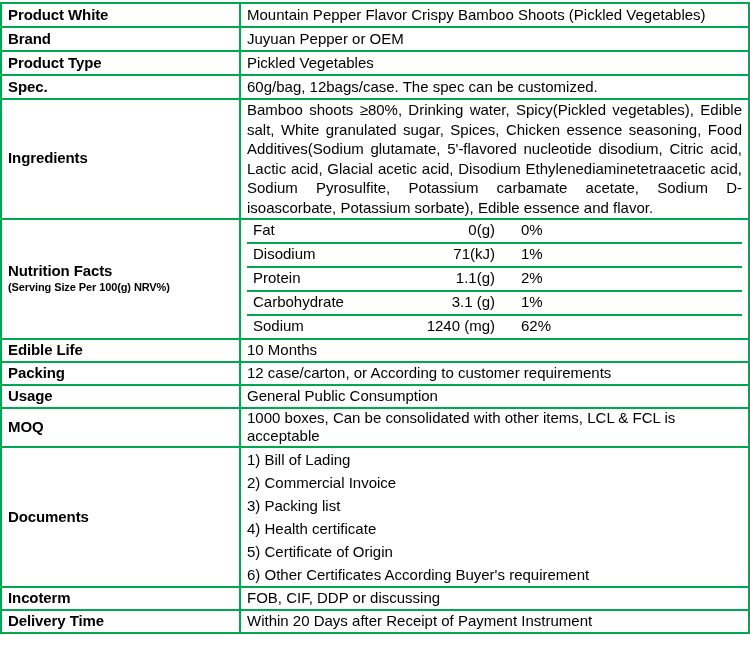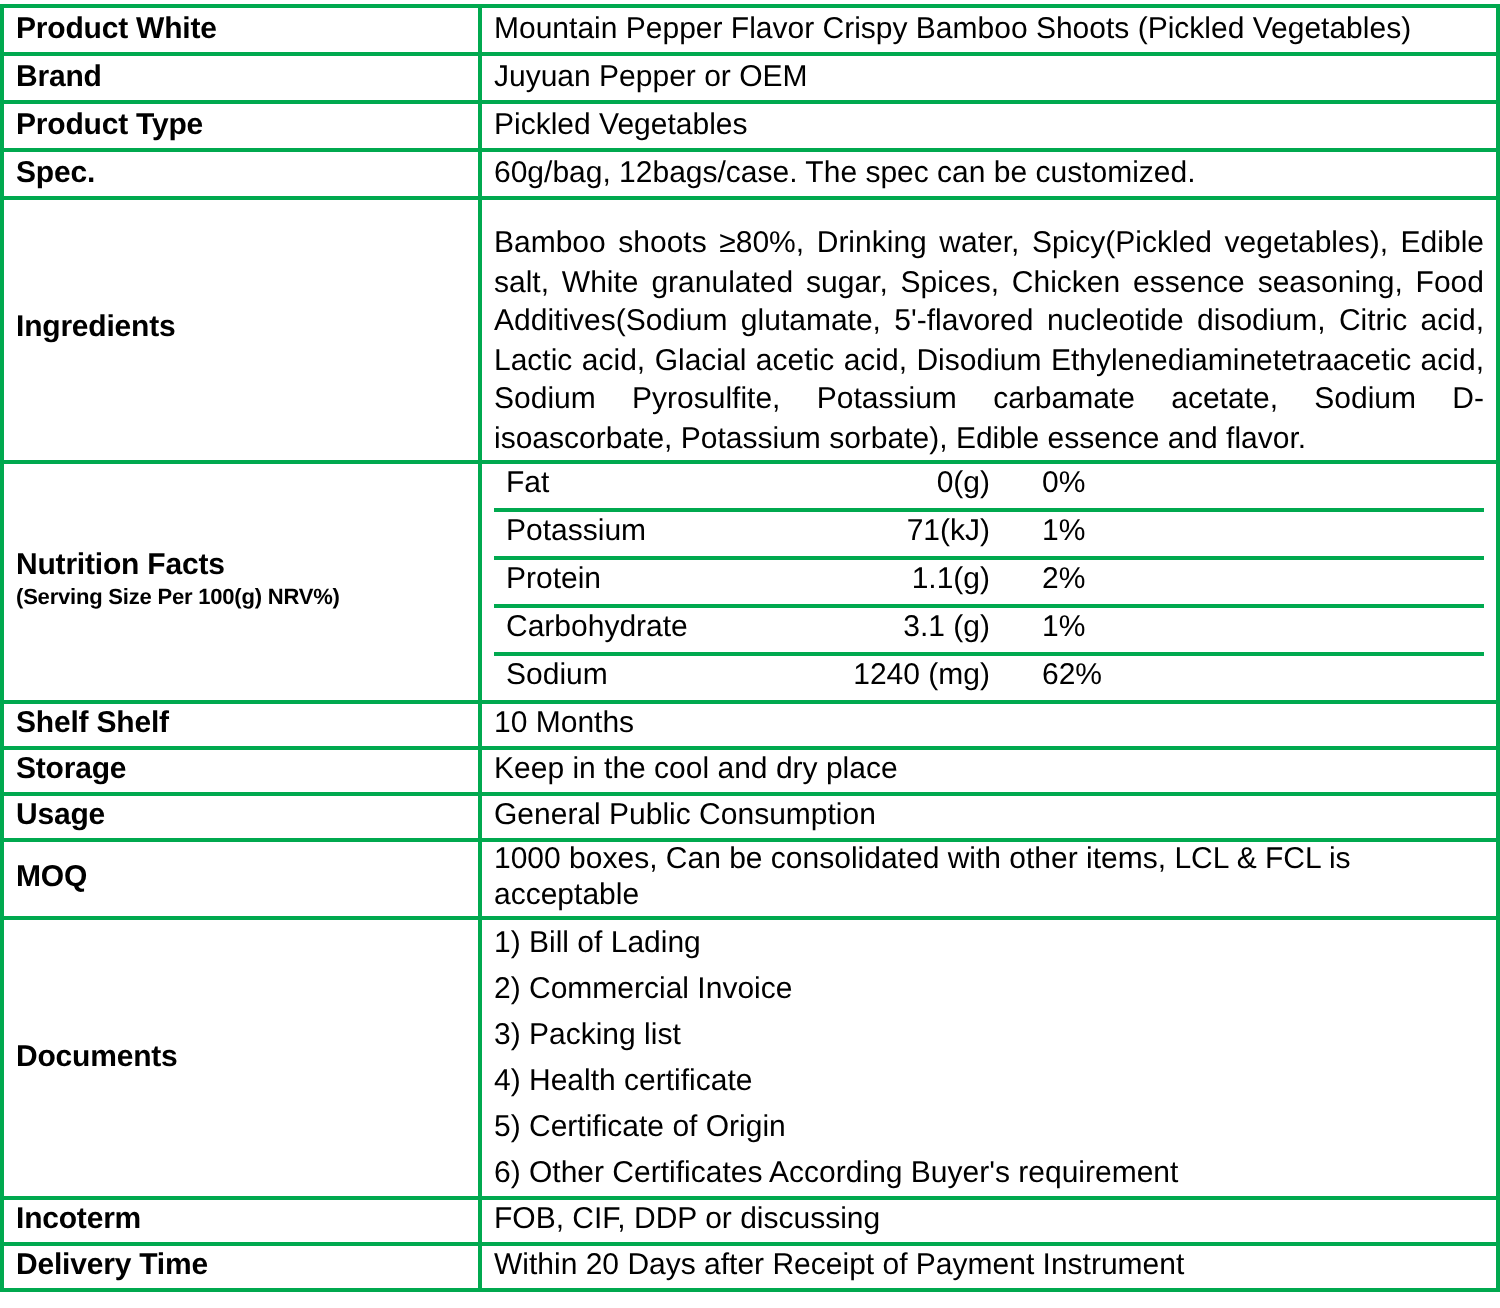--- a/index.html
+++ b/index.html
@@ -30,21 +30,20 @@
   }
   tr.h24{height:24px;}
   tr.h23{height:23px;}
   tr.hing{height:118px;}
   tr.hnut{height:118px;}
   tr.hdoc{height:138px;}
   .ingredients-text{
     text-align:justify;
     line-height:19.6px;
     font-size:15px;
-    margin-top:12px;
   }
   .nut-label-line{display:block;}
   .nut-label-line2{font-size:11px;white-space:nowrap;}
   td.nut-cell{padding:0;}
   .nut-table{
     display:flex;flex-direction:column;height:118px;width:100%;
   }
   .nut-row{
     flex:1;
     display:grid;
@@ -93,21 +92,21 @@
       <span class="nut-label-line nut-label-line2">(Serving Size Per 100(g) NRV%)</span>
     </td>
     <td class="nut-cell">
       <div class="nut-table">
         <div class="nut-row">
           <span class="nut-name">Fat</span>
           <span class="nut-amount">0(g)</span>
           <span class="nut-nrv">0%</span>
         </div>
         <div class="nut-row">
-          <span class="nut-name">Potassium</span>
+          <span class="nut-name">Disodium</span>
           <span class="nut-amount">71(kJ)</span>
           <span class="nut-nrv">1%</span>
         </div>
         <div class="nut-row">
           <span class="nut-name">Protein</span>
           <span class="nut-amount">1.1(g)</span>
           <span class="nut-nrv">2%</span>
         </div>
         <div class="nut-row">
           <span class="nut-name">Carbohydrate</span>
@@ -116,26 +115,26 @@
         </div>
         <div class="nut-row">
           <span class="nut-name">Sodium</span>
           <span class="nut-amount">1240 (mg)</span>
           <span class="nut-nrv">62%</span>
         </div>
       </div>
     </td>
   </tr>
   <tr class="h23">
-    <td class="lbl">Shelf Shelf</td>
+    <td class="lbl">Edible Life</td>
     <td>10 Months</td>
   </tr>
   <tr class="h23">
-    <td class="lbl">Storage</td>
-    <td>Keep in the cool and dry place</td>
+    <td class="lbl">Packing</td>
+    <td>12 case/carton, or According to customer requirements</td>
   </tr>
   <tr class="h23">
     <td class="lbl">Usage</td>
     <td>General Public Consumption</td>
   </tr>
   <tr class="h24">
     <td class="lbl">MOQ</td>
     <td>1000 boxes, Can be consolidated with other items, LCL &amp; FCL is acceptable</td>
   </tr>
   <tr class="hdoc">

